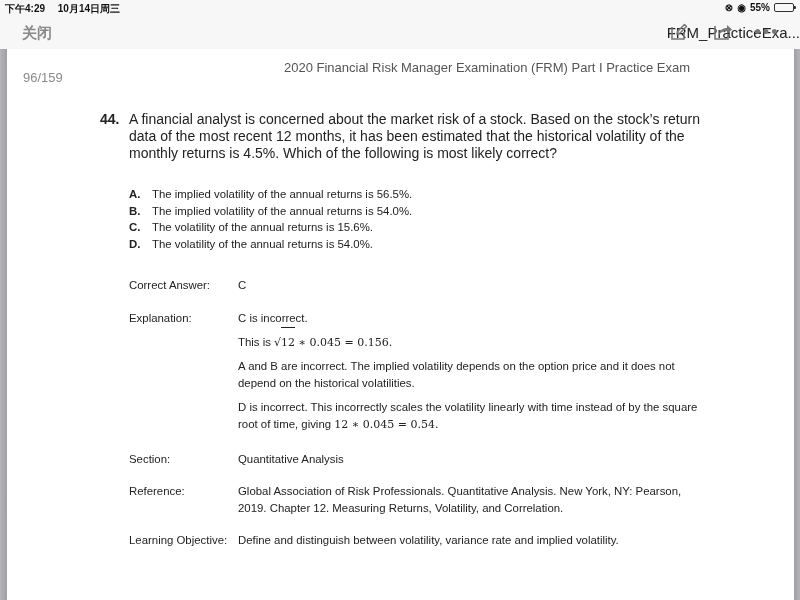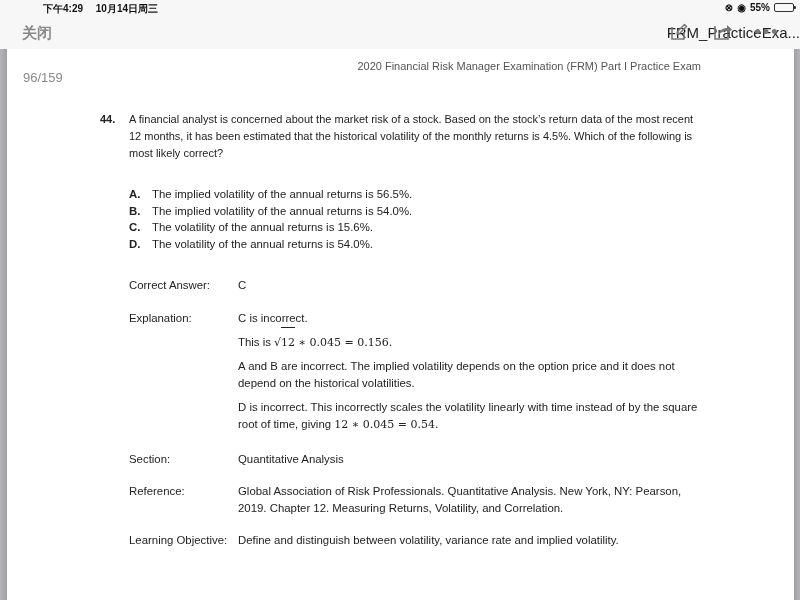--- a/index.html
+++ b/index.html
@@ -1,42 +1,42 @@
 <!DOCTYPE html>
 <html><head>
 <meta charset="utf-8">
 <style>
   * { box-sizing: border-box; margin: 0; padding: 0; }
   html, body { width: 800px; height: 600px; overflow: hidden; background: #f7f7f8; }
   body { position: relative; font-family: "Liberation Sans", sans-serif; color: #222; }
 
   .statusbar { position: absolute; left: 0; top: 0; width: 800px; height: 15px; background: #f7f7f8; font-size: 10px; font-weight: bold; color: #111; }
-  .statusbar .left { position: absolute; left: 5px; top: 2px; margin-left: 38px; }
+  .statusbar .left { position: absolute; left: 5px; top: 2px; }
   .statusbar .left span { margin-right: 10px; }
   .statusbar .right { position: absolute; right: 6px; top: 2px; display: flex; align-items: center; gap: 4px; }
   .battery { width: 20px; height: 9px; border: 1px solid #333; border-radius: 2px; position: relative; padding: 1px; }
   .battery .fill { height: 100%; background: #111; border-radius: 1px; }
   .battery::after { content: ""; position: absolute; right: -3px; top: 2px; width: 2px; height: 3px; background: #333; border-radius: 0 1px 1px 0; }
   .icon-small { font-size: 10px; }
 
   .navbar { position: absolute; left: 0; top: 15px; width: 800px; height: 34px; background: #f7f7f8; }
   .nav-close { position: absolute; left: 22px; top: 9px; font-size: 15px; color: #8a8a8a; cursor: pointer; font-weight: bold; }
   .nav-title { position: absolute; left: 0; width: 800px; top: 9px; text-align: right; font-size: 15px; color: #222; pointer-events: none; }
   .nav-actions { position: absolute; right: 22px; top: 6px; display: flex; gap: 22px; align-items: center; }
   .nav-actions .btn { width: 22px; height: 22px; display: flex; align-items: center; justify-content: center; cursor: pointer; }
   .dots { font-size: 18px; color: #777; letter-spacing: 2px; line-height: 10px; }
 
   .page-edge-left { position: absolute; left: 0; top: 49px; width: 7px; height: 551px; background: linear-gradient(to right, #b4b4b9, #9fa0a5); }
   .page-edge-right { position: absolute; right: 0; top: 49px; width: 6px; height: 551px; background: linear-gradient(to right, #9fa0a5, #b4b4b9); }
 
   .page { position: absolute; left: 7px; top: 49px; width: 787px; height: 551px; background: #fff; }
   .page-counter { position: absolute; left: 16px; top: 21px; font-size: 13px; color: #8a8a8a; }
-  .page-header { position: absolute; right: 93px; top: 11px; font-size: 11px; color: #555; }
+  .page-header { position: absolute; right: 104px; top: 11px; font-size: 13px; color: #555; }
 
-  .question { position: absolute; left: 93px; top: 62px; width: 600px; font-size: 11px; line-height: 17px; color: #222; }
+  .question { position: absolute; left: 93px; top: 62px; width: 600px; font-size: 14px; line-height: 17px; color: #222; }
   .q-num { position: absolute; left: 0; top: 0; font-weight: bold; }
   .q-text { margin-left: 29px; }
 
   .options { position: absolute; left: 122px; top: 137px; font-size: 11.4px; line-height: 16.5px; }
   .option { display: flex; }
   .opt-letter { width: 23px; font-weight: bold; }
 
   .field { position: absolute; left: 122px; font-size: 11.4px; line-height: 17px; }
   .field .label { position: absolute; left: 0; top: 0; width: 110px; }
   .field .value { position: absolute; left: 109px; top: 0; width: 460px; }

